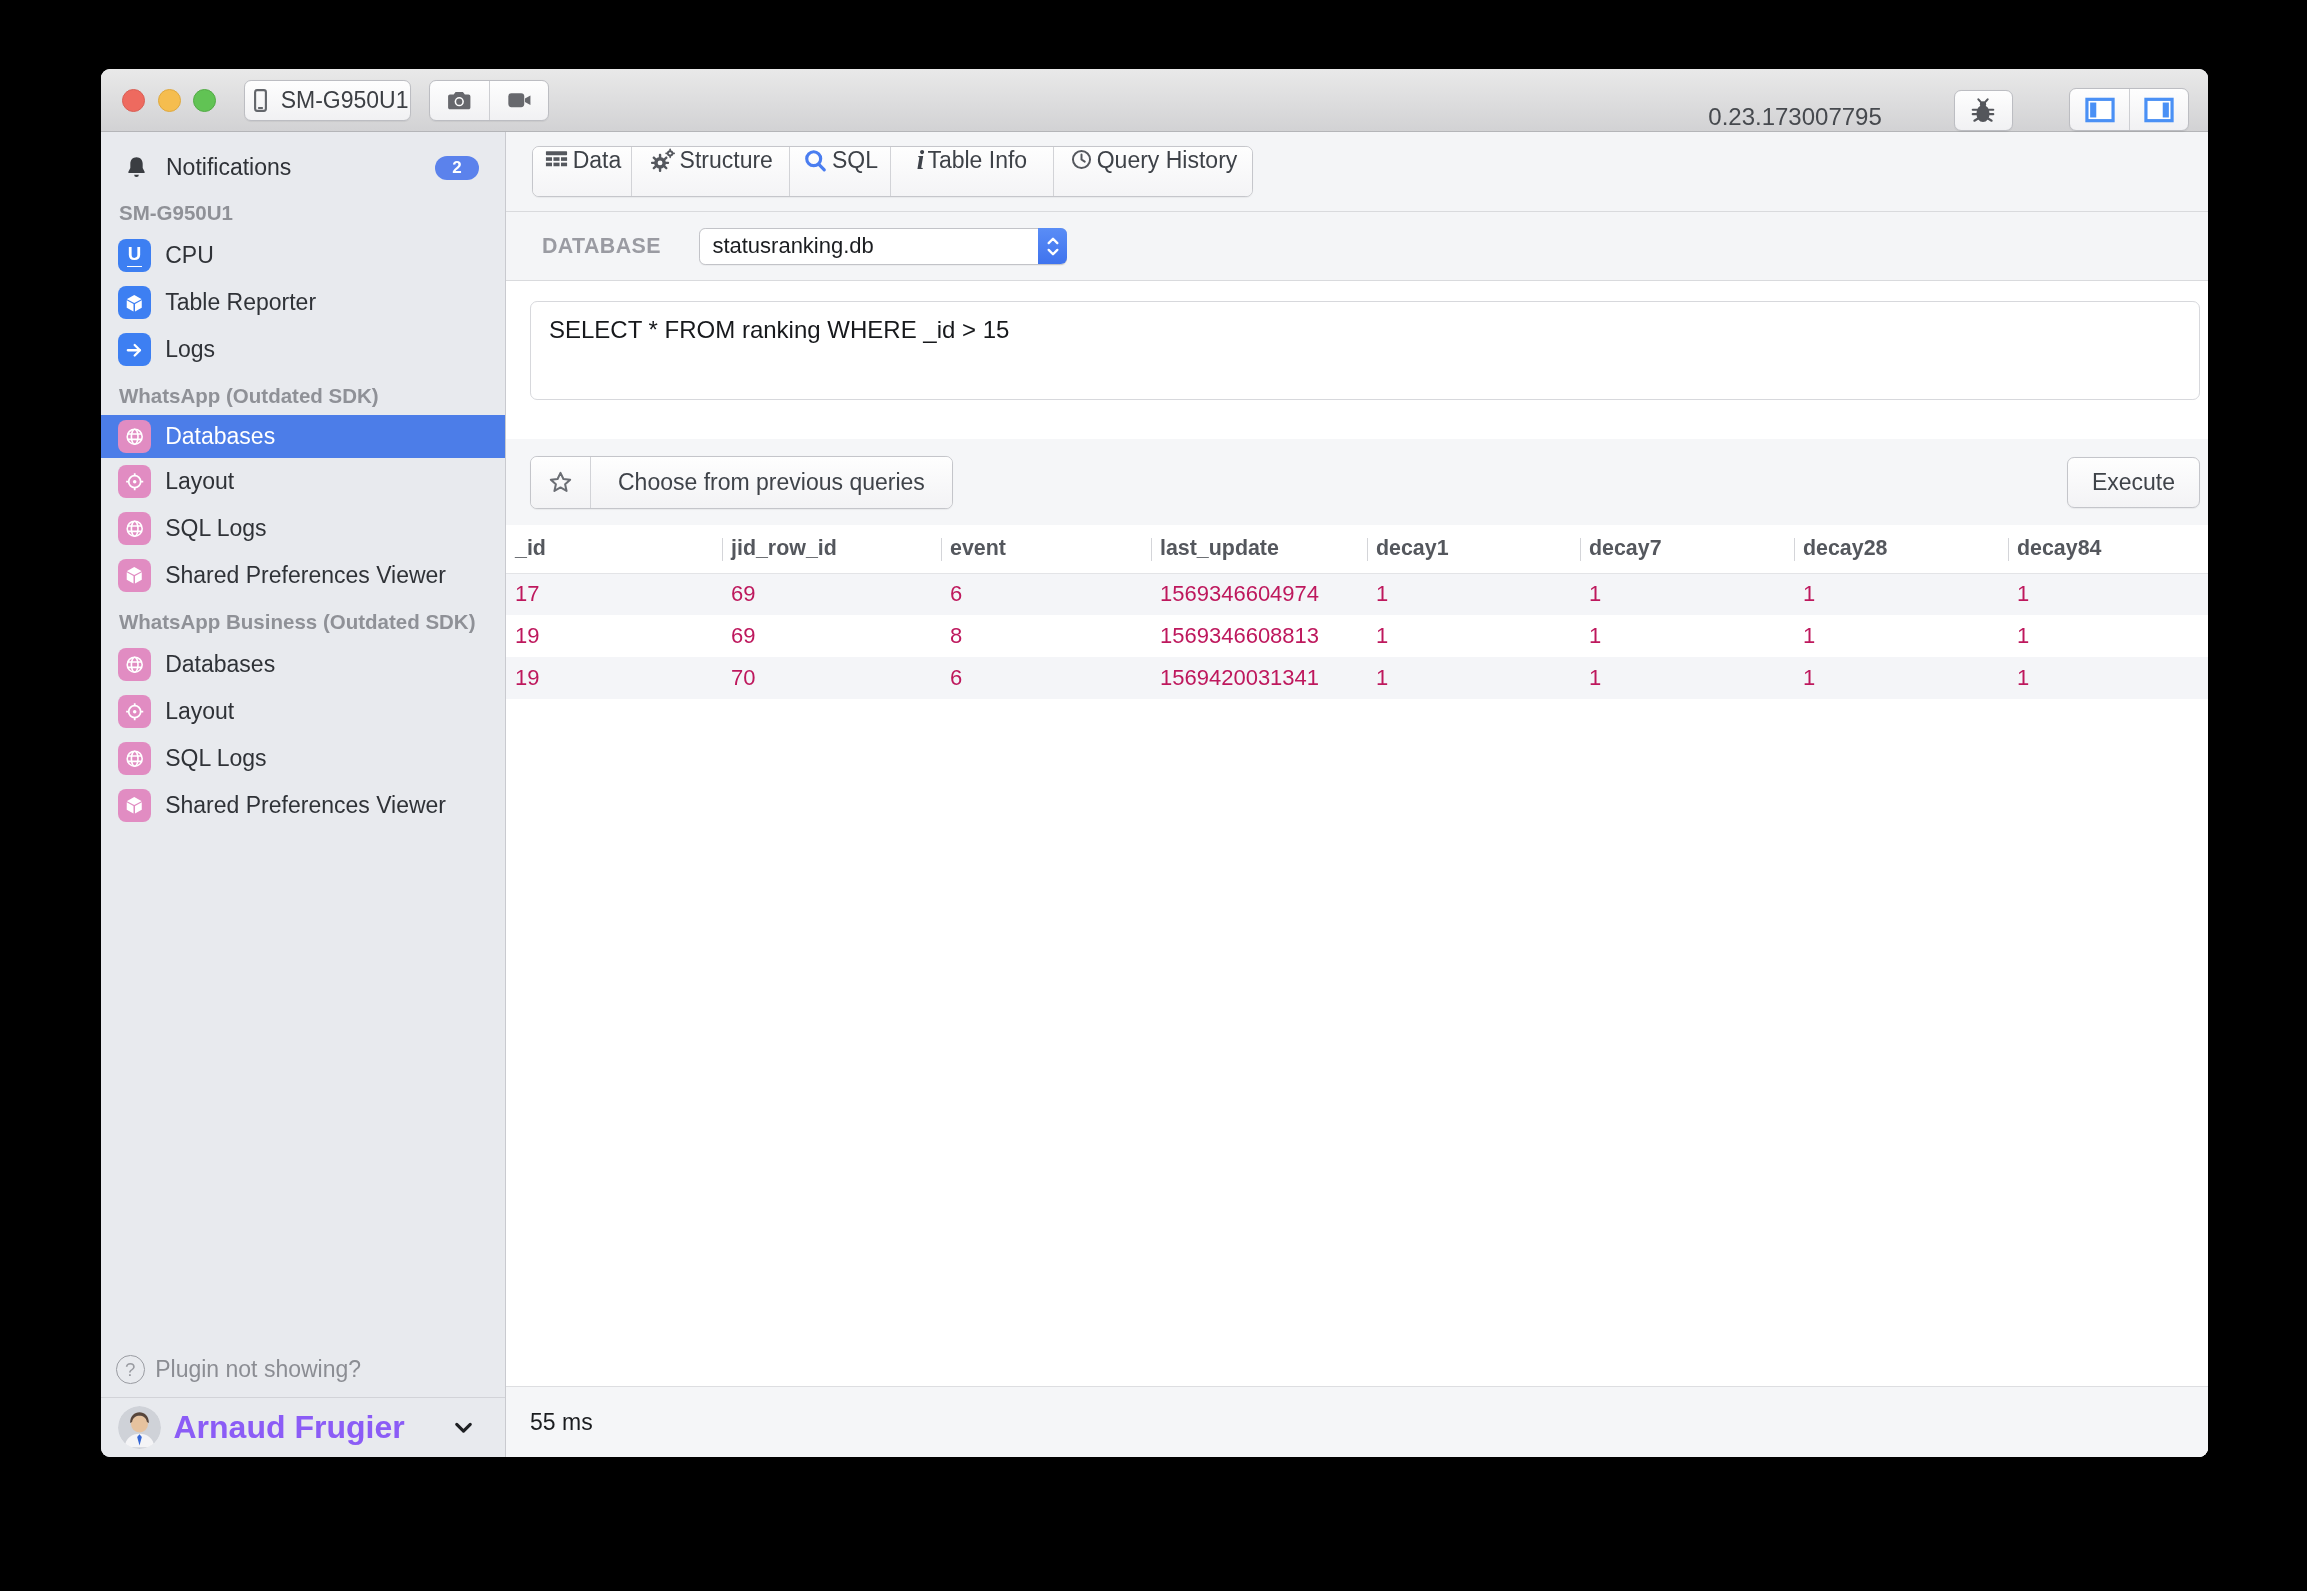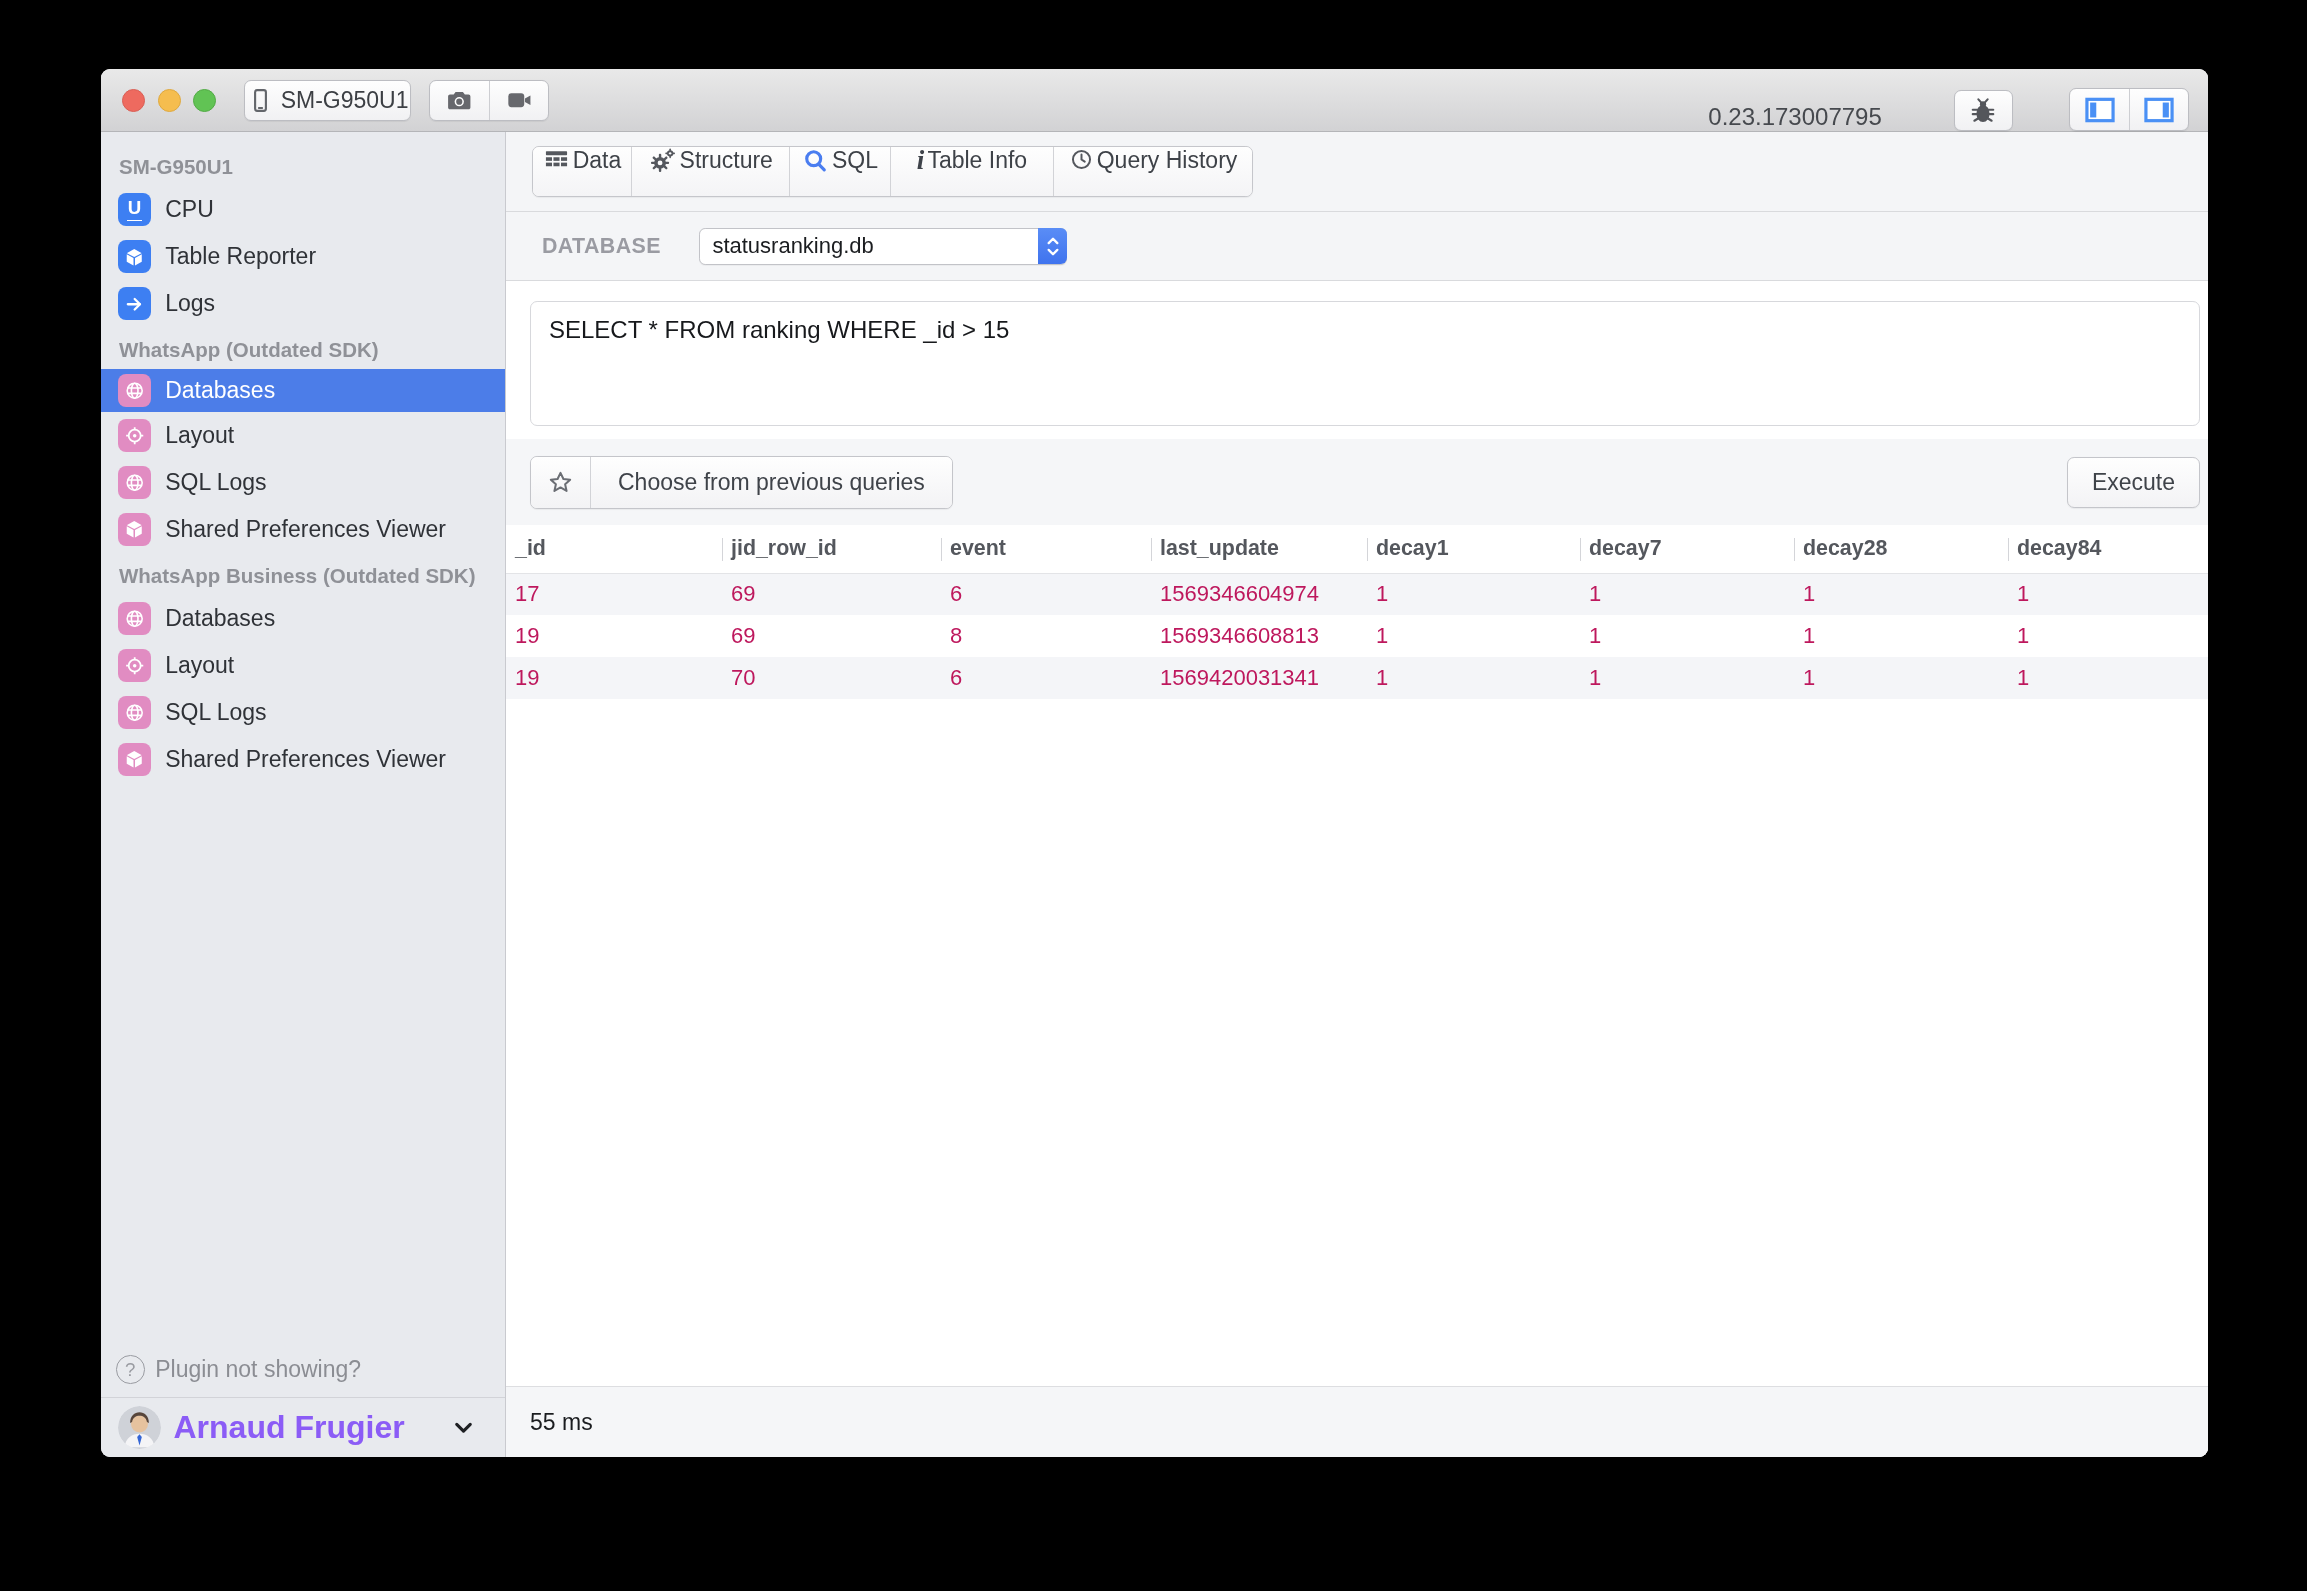--- a/index.html
+++ b/index.html
@@ -86,21 +86,21 @@
   .db-label { font-size:21.4px; font-weight:bold; letter-spacing:0.4px; color:#9a9ba2;margin-left:12px; }
   .db-select { margin-left:38px; width:368px; height:37px; background:#fff;
                border:0.9px solid #c2c3c8; border-radius:6.2px; position:relative;
                display:flex; align-items:center; padding-left:12.5px; font-size:22px; color:#1b1d20;
                box-shadow:0 0.9px 0.9px rgba(0,0,0,.04); }
   .db-stepper { position:absolute; right:-0.9px; top:-0.9px; bottom:-0.9px; width:28.5px;
                 background:linear-gradient(#5a8df6,#3f73ee); border-radius:0 6.2px 6.2px 0;
                 display:flex; flex-direction:column; align-items:center; justify-content:center; }
 
   .query-wrap { flex:0 0 158px; background:#fff; padding:19.6px 8px 0 24px; }
-  .query-box { width:100%; height:125px; border:0.9px solid #d7d8dc; border-radius:7.1px;
+  .query-box { width:100%; height:99px; border:0.9px solid #d7d8dc; border-radius:7.1px;
                font-family:"Liberation Sans", sans-serif; font-size:24px; color:#17191c;
                padding:14.2px 18px; resize:none; outline:none; background:#fff; display:block; }
 
   .actions-row { height:86px; flex:0 0 86px; background:#f5f6f8; display:flex; align-items:center;
                  padding:0 8px 0 24px; }
   .btn { height:51px; display:flex; align-items:center; justify-content:center;
          background:linear-gradient(#fefefe,#f3f3f5); border:0.9px solid #c4c5ca; border-radius:7.1px;
          font-size:23px; color:#3f4349; box-shadow:0 0.9px 0.9px rgba(0,0,0,.05); }
   .fav-group { display:flex; border:0.9px solid #c4c5ca; border-radius:7.1px; overflow:hidden;
                background:#fff; box-shadow:0 0.9px 0.9px rgba(0,0,0,.05); }
@@ -194,20 +194,30 @@
             </span>
         </div>
       </div>
     </div>
   </div>
 
   <div class="app-body">
 
     <div class="sidebar">
       <div class="sidebar-scroll">
+        <div class="nav-row">
+          <span class="icon bell">
+              <svg width="27" height="27" viewBox="0 0 24 24">
+                <path d="M12 2.8c-3.3 0-5.5 2.5-5.5 5.8v3.9L4.8 15.7v1.1h14.4v-1.1l-1.7-3.2V8.6c0-3.3-2.2-5.8-5.5-5.8z" fill="#3a3d42"></path>
+                <path d="M9.9 18.4a2.1 2.1 0 0 0 4.2 0z" fill="#3a3d42"></path>
+              </svg>
+            </span>
+          <span>Notifications</span>
+          <span class="badge">2</span>
+        </div>
         <div id="sidebar-nav">
             <div class="section-header">SM-G950U1</div>
             <div class="plugin-item">
               <span class="p-icon blue">
                 <span class="cpu-glyph">U</span>
               </span>
               <span>CPU</span>
             </div>
             <div class="plugin-item">
               <span class="p-icon blue">

